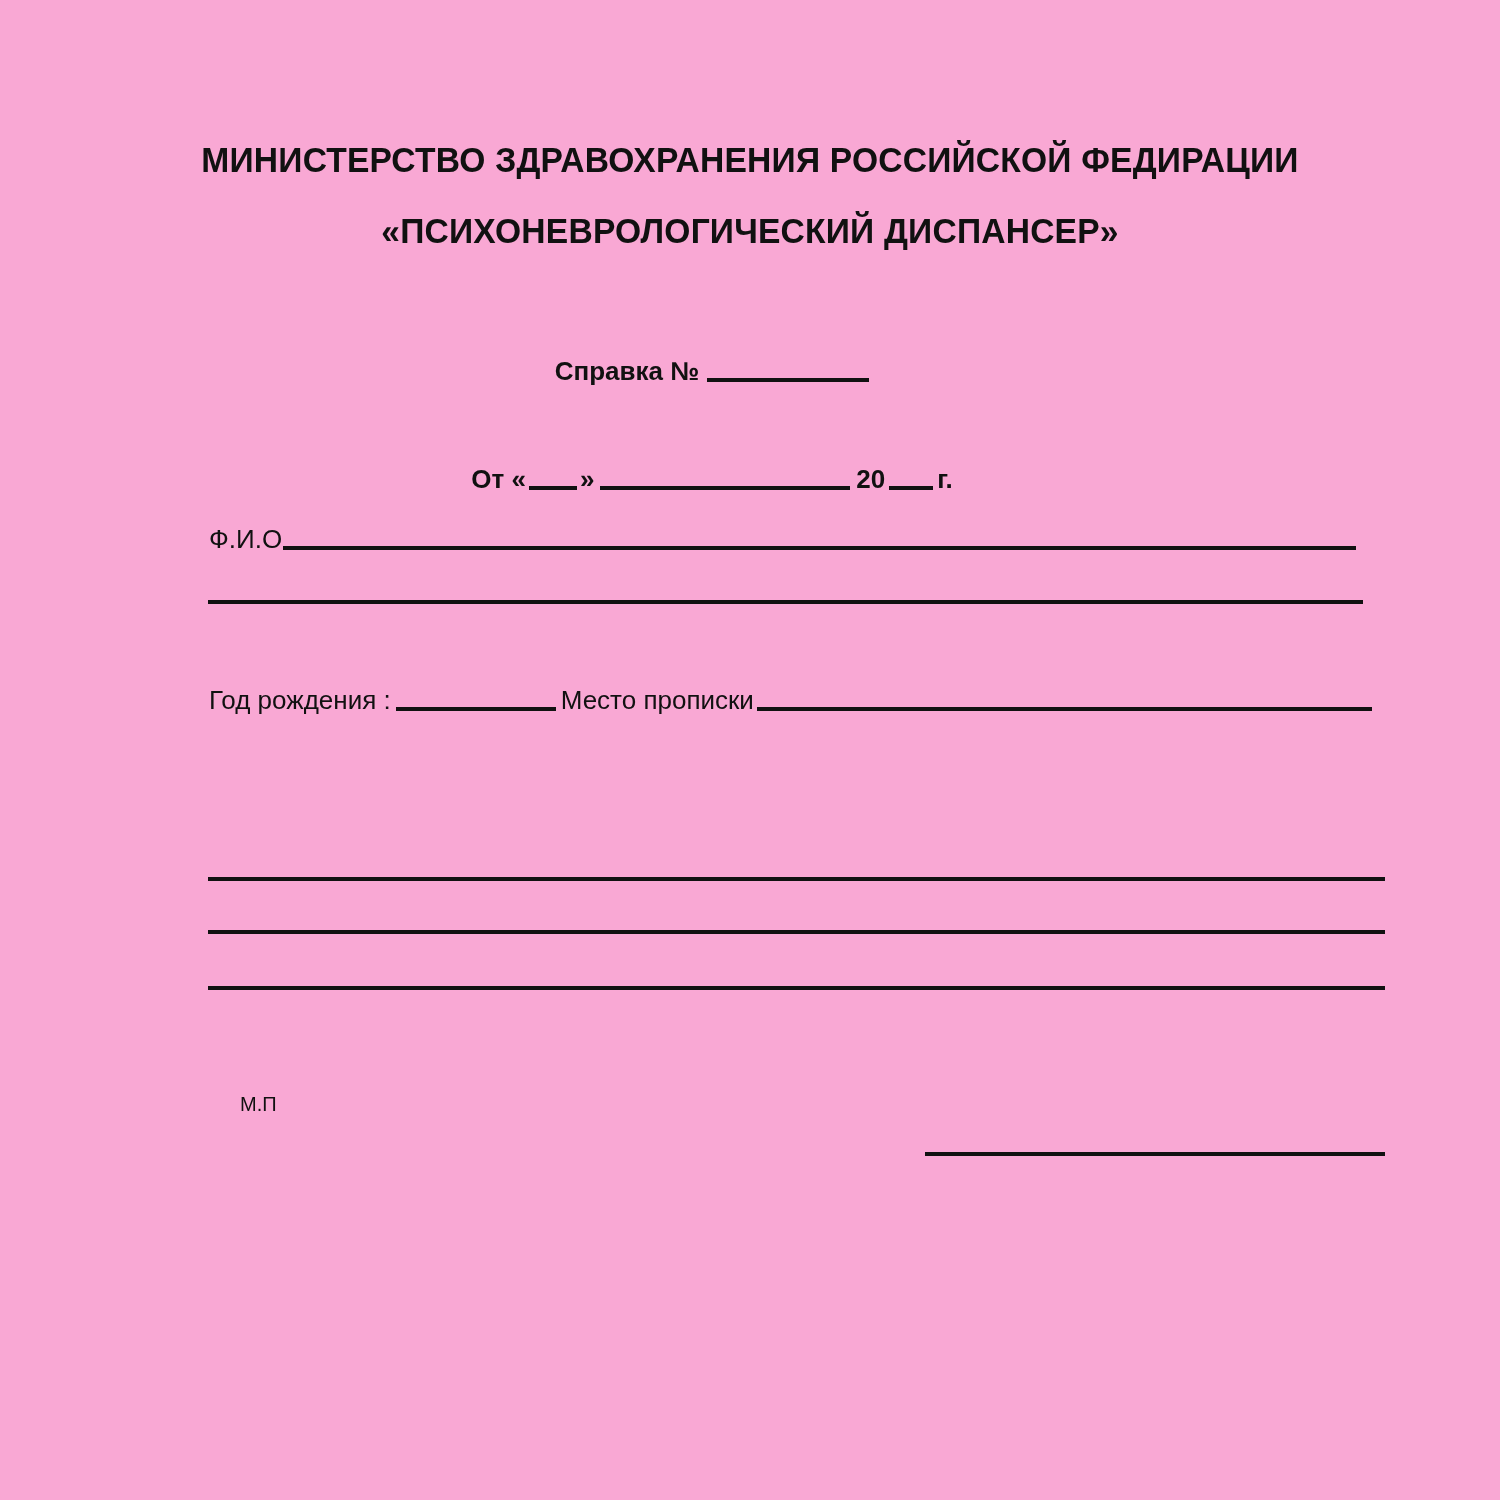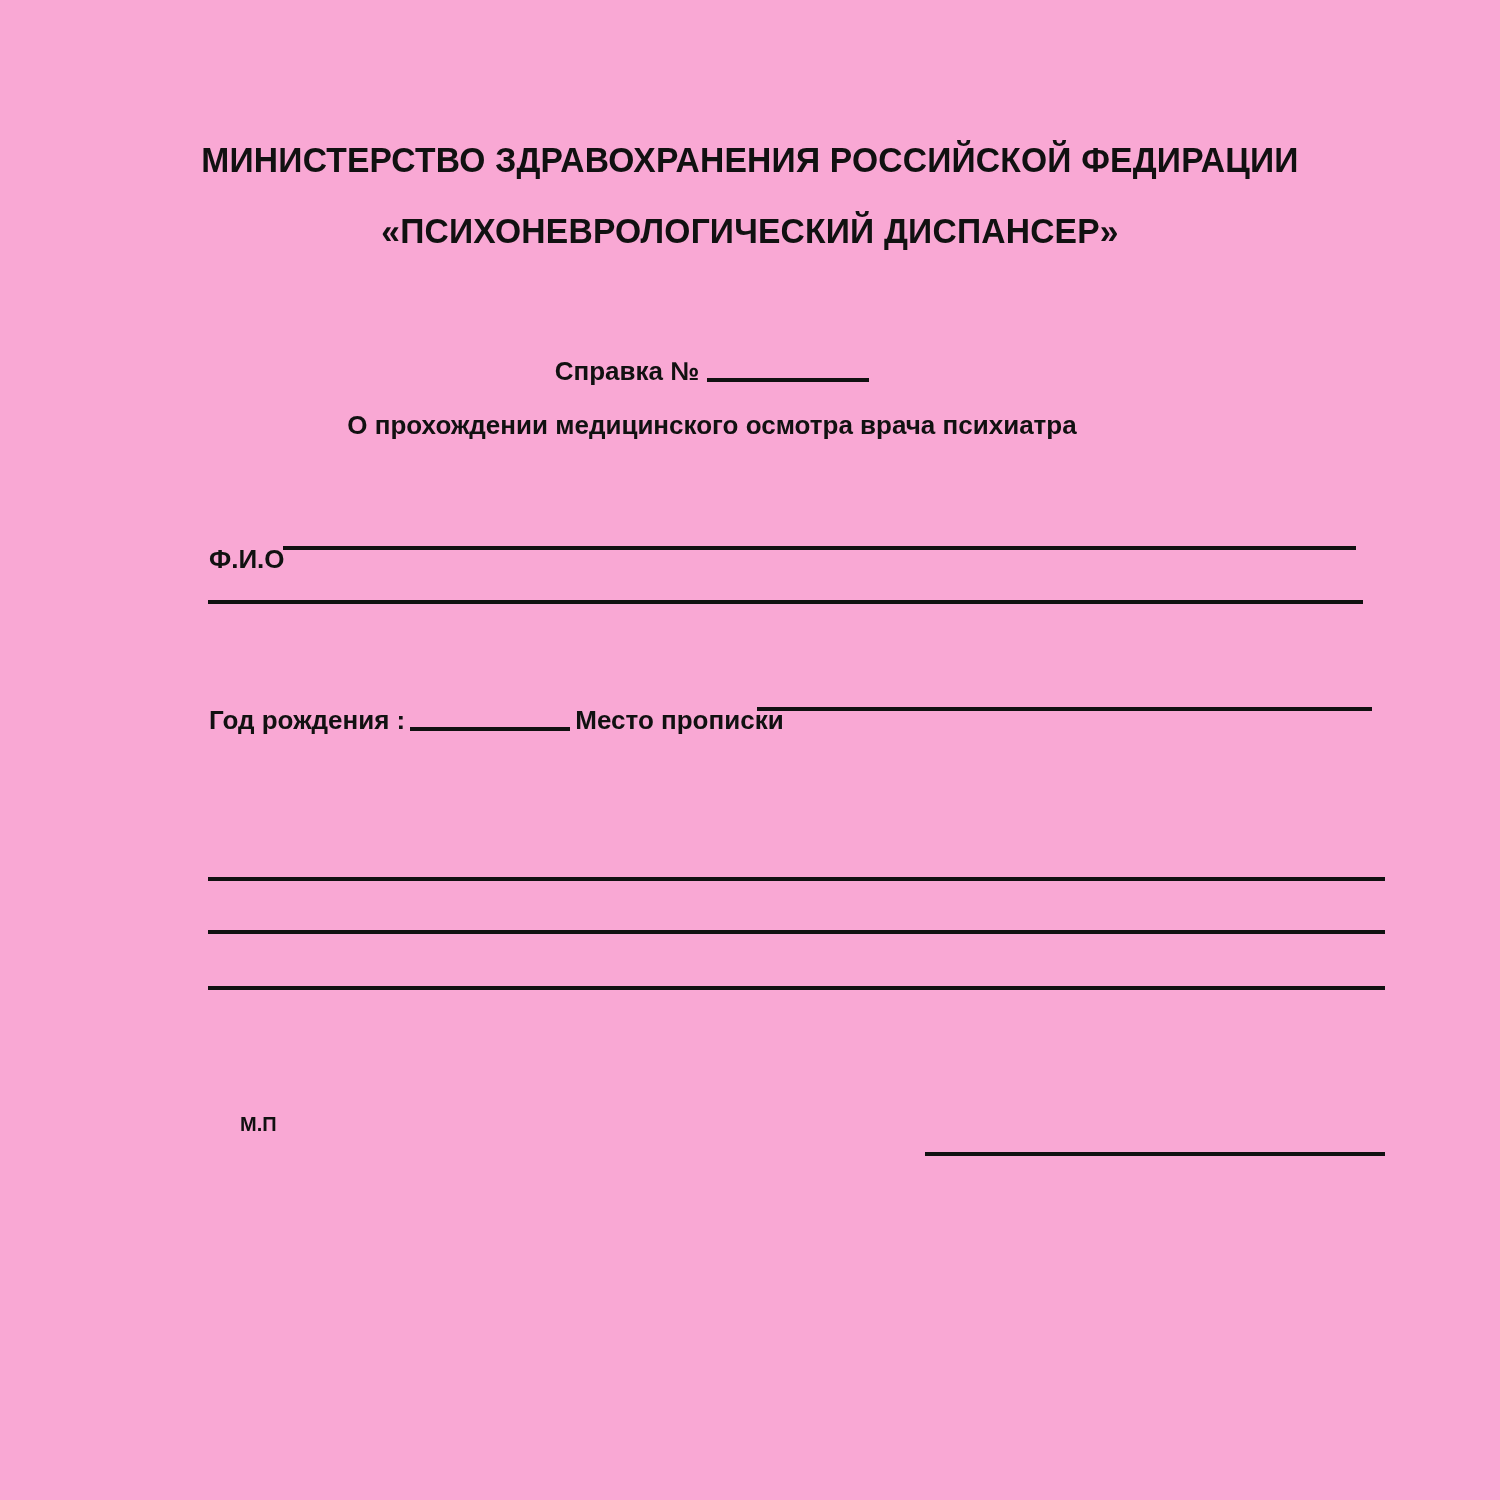--- a/index.html
+++ b/index.html
@@ -69,25 +69,24 @@
   }
   .blank.w-cert  { width: 162px; margin-left: 8px; }
   .blank.w-day   { width: 48px;  margin: 0 3px; }
   .blank.w-month { width: 250px; margin: 0 6px; }
   .blank.w-year  { width: 44px;  margin: 0 4px; }
   .blank.w-birth { width: 160px; margin: 0 5px; }
 
   
   .field-row {
     position: absolute;
-    font-weight: bold;
+    font-weight: normal;
     font-size: 26px;
     color: #111111;
     white-space: nowrap;
-    margin-top: 20px;
   }
   #fio-row   { left: 209px; top: 524px; }
   #birth-row { left: 209px; top: 685px; text-align: right; }
   #concl-row { left: 209px; top: 795px; }
   #stamp-row { left: 240px; top: 1093px; font-size: 20px; }
 
   .label { display: inline-block; }
 
   
   .rule {
@@ -109,22 +108,24 @@
 <div id="page">
 
   <div id="org-line-1" class="org-title">МИНИСТЕРСТВО ЗДРАВОХРАНЕНИЯ РОССИЙСКОЙ ФЕДИРАЦИИ</div>
 
   <div id="org-line-2" class="org-title">«ПСИХОНЕВРОЛОГИЧЕСКИЙ ДИСПАНСЕР»</div>
 
   <div id="cert-number-row" class="center-row">
     <span>Справка №</span><span class="blank w-cert"></span>
   </div>
 
-  <div id="subject-row" class="center-row">О прохождении медицинского осмотра врача психиатра</div>
 
+  <div id="date-row" class="center-row">
+    <span>От «</span><span class="blank w-day"></span><span>»</span><span class="blank w-month"></span><span>20</span><span class="blank w-year"></span><span>г.</span>
+  </div>
 
   <div id="fio-row" class="field-row">Ф.И.О</div>
   <div id="fio-rule" class="rule"></div>
   <div id="fio-rule-2" class="rule"></div>
 
   <div id="birth-row" class="field-row">
     <span class="label">Год рождения :</span><span class="blank w-birth"></span><span class="label">Место прописки</span>
   </div>
   <div id="address-rule" class="rule"></div>
 

